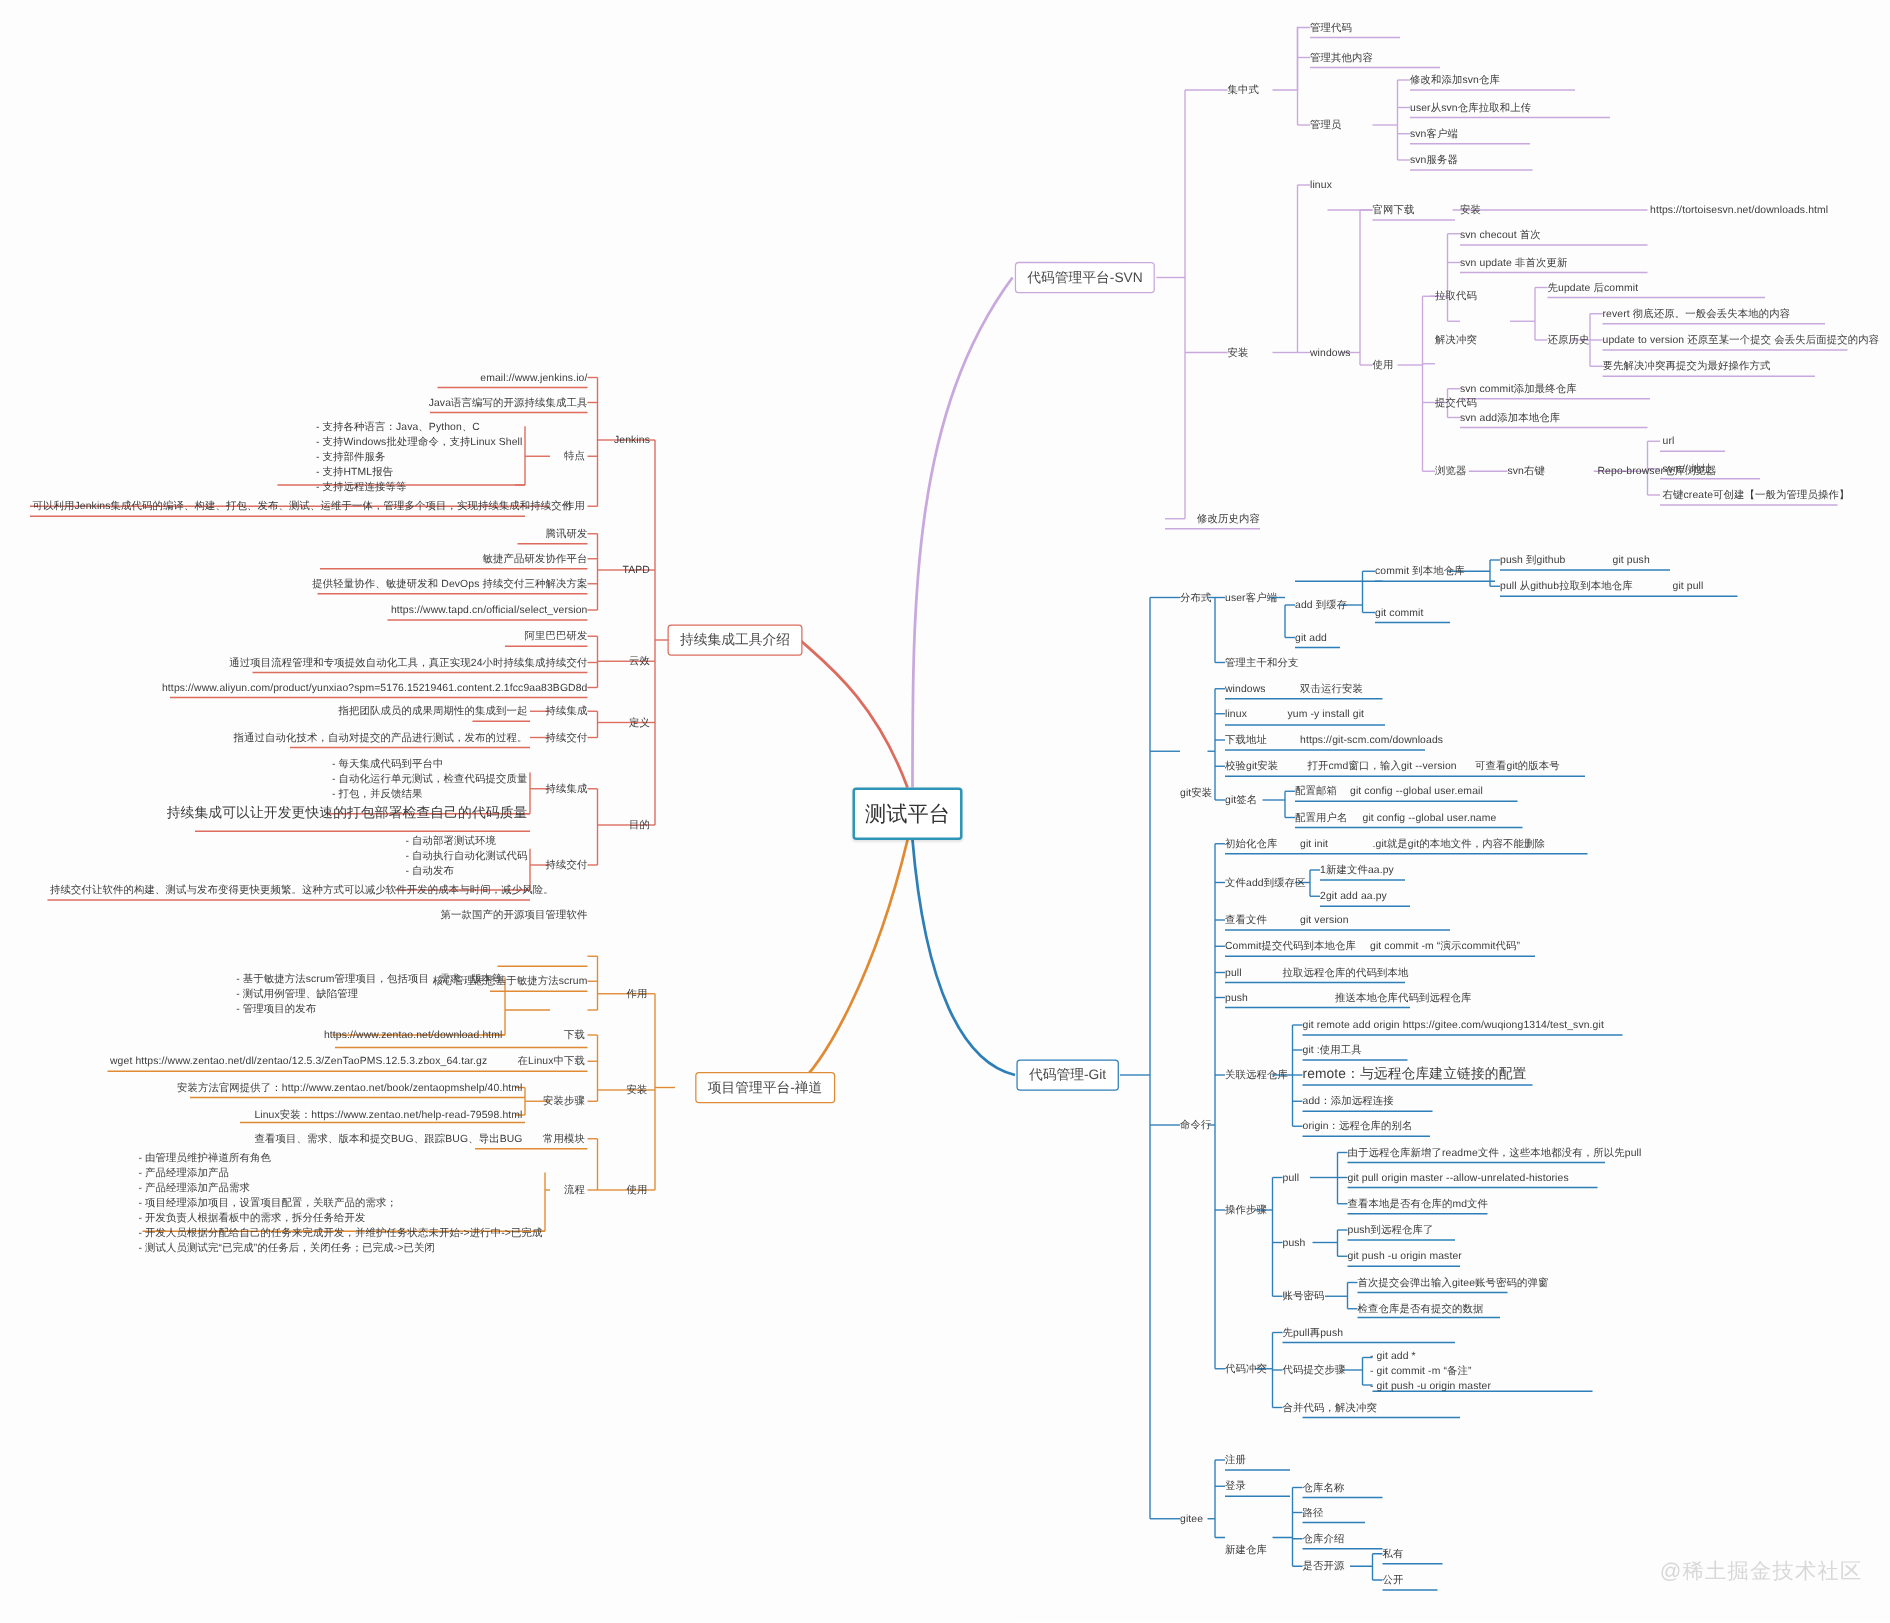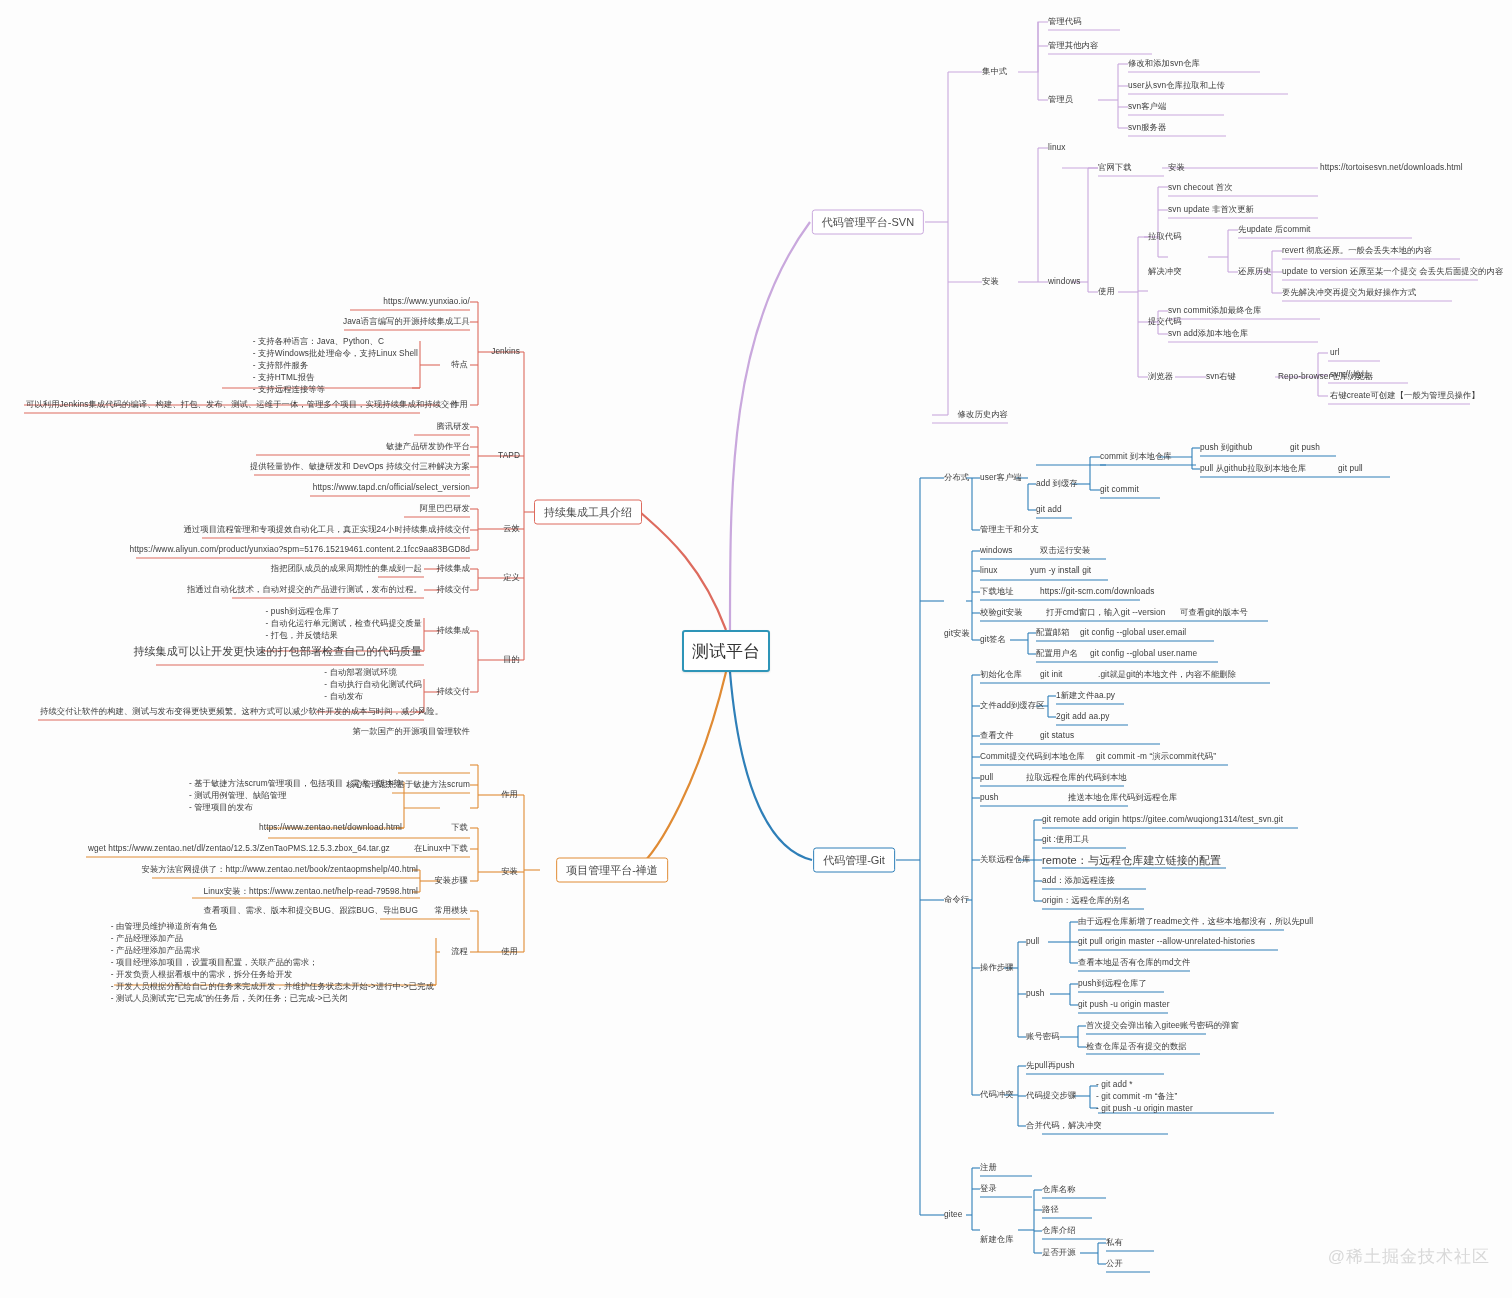--- a/index.html
+++ b/index.html
@@ -492,21 +492,21 @@
 
   <div class="node l" style="left:1148px; top:377px;">浏览器</div>
   <div class="node l" style="left:1206px; top:377px;">svn右键</div>
   <div class="node l" style="left:1278px; top:377px;">Repo-browser仓库浏览器</div>
   <div class="node l" style="left:1330px; top:353px;">url</div>
   <div class="node l" style="left:1330px; top:375px;">svn:// 地址</div>
   <div class="node l" style="left:1330px; top:396px;">右键create可创建【一般为管理员操作】</div>
   <div class="node r" style="left:1008px; top:415px;">修改历史内容</div>
 
   <div class="node r" style="left:520px; top:352px;">Jenkins</div>
-  <div class="node r" style="left:470px; top:302px;">https://www.yunxiao.io/</div>
+  <div class="node r" style="left:470px; top:302px;">email://www.jenkins.io/</div>
   <div class="node r" style="left:470px; top:322px;">Java语言编写的开源持续集成工具</div>
   <div class="node r" style="left:468px; top:365px;">特点</div>
   <div class="node r multi" style="left:418px; top:365px;">- 支持各种语言：Java、Python、C
 - 支持Windows批处理命令，支持Linux Shell
 - 支持部件服务
 - 支持HTML报告
 - 支持远程连接等等</div>
   <div class="node r" style="left:468px; top:405px;">作用</div>
   <div class="node l" style="left:26px; top:405px;">可以利用Jenkins集成代码的编译、构建、打包、发布、测试、运维于一体，管理多个项目，实现持续集成和持续交付</div>
 
@@ -522,21 +522,21 @@
   <div class="node r" style="left:470px; top:550px;">https://www.aliyun.com/product/yunxiao?spm=5176.15219461.content.2.1fcc9aa83BGD8d</div>
 
   <div class="node r" style="left:520px; top:578px;">定义</div>
   <div class="node r" style="left:470px; top:569px;">持续集成</div>
   <div class="node r" style="left:422px; top:569px;">指把团队成员的成果周期性的集成到一起</div>
   <div class="node r" style="left:470px; top:590px;">持续交付</div>
   <div class="node r" style="left:422px; top:590px;">指通过自动化技术，自动对提交的产品进行测试，发布的过程。</div>
 
   <div class="node r" style="left:520px; top:660px;">目的</div>
   <div class="node r" style="left:470px; top:631px;">持续集成</div>
-  <div class="node r multi" style="left:422px; top:623px;">- push到远程仓库了
+  <div class="node r multi" style="left:422px; top:623px;">- 每天集成代码到平台中
 - 自动化运行单元测试，检查代码提交质量
 - 打包，并反馈结果</div>
   <div class="node r" style="left:422px; top:651px; font-size:11px;">持续集成可以让开发更快速的打包部署检查自己的代码质量</div>
   <div class="node r" style="left:470px; top:692px;">持续交付</div>
   <div class="node r multi" style="left:422px; top:684px;">- 自动部署测试环境
 - 自动执行自动化测试代码
 - 自动发布</div>
   <div class="node l" style="left:40px; top:712px;">持续交付让软件的构建、测试与发布变得更快更频繁。这种方式可以减少软件开发的成本与时间，减少风险。</div>
 
   <div class="node r" style="left:470px; top:732px;">第一款国产的开源项目管理软件</div>
@@ -594,21 +594,21 @@
   <div class="node l" style="left:1090px; top:654px;">git config --global user.name</div>
 
   <div class="node l" style="left:944px; top:900px;">命令行</div>
   <div class="node l" style="left:980px; top:675px;">初始化仓库</div>
   <div class="node l" style="left:1040px; top:675px;">git init</div>
   <div class="node l" style="left:1098px; top:675px;">.git就是git的本地文件，内容不能删除</div>
   <div class="node l" style="left:980px; top:706px;">文件add到缓存区</div>
   <div class="node l" style="left:1056px; top:696px;">1新建文件aa.py</div>
   <div class="node l" style="left:1056px; top:717px;">2git add aa.py</div>
   <div class="node l" style="left:980px; top:736px;">查看文件</div>
-  <div class="node l" style="left:1040px; top:736px;">git status</div>
+  <div class="node l" style="left:1040px; top:736px;">git version</div>
   <div class="node l" style="left:980px; top:757px;">Commit提交代码到本地仓库</div>
   <div class="node l" style="left:1096px; top:757px;">git commit -m “演示commit代码”</div>
   <div class="node l" style="left:980px; top:778px;">pull</div>
   <div class="node l" style="left:1026px; top:778px;">拉取远程仓库的代码到本地</div>
   <div class="node l" style="left:980px; top:798px;">push</div>
   <div class="node l" style="left:1068px; top:798px;">推送本地仓库代码到远程仓库</div>
 
   <div class="node l" style="left:980px; top:860px;">关联远程仓库</div>
   <div class="node l" style="left:1042px; top:820px;">git remote add origin https://gitee.com/wuqiong1314/test_svn.git</div>
   <div class="node l" style="left:1042px; top:840px;">git :使用工具</div>

